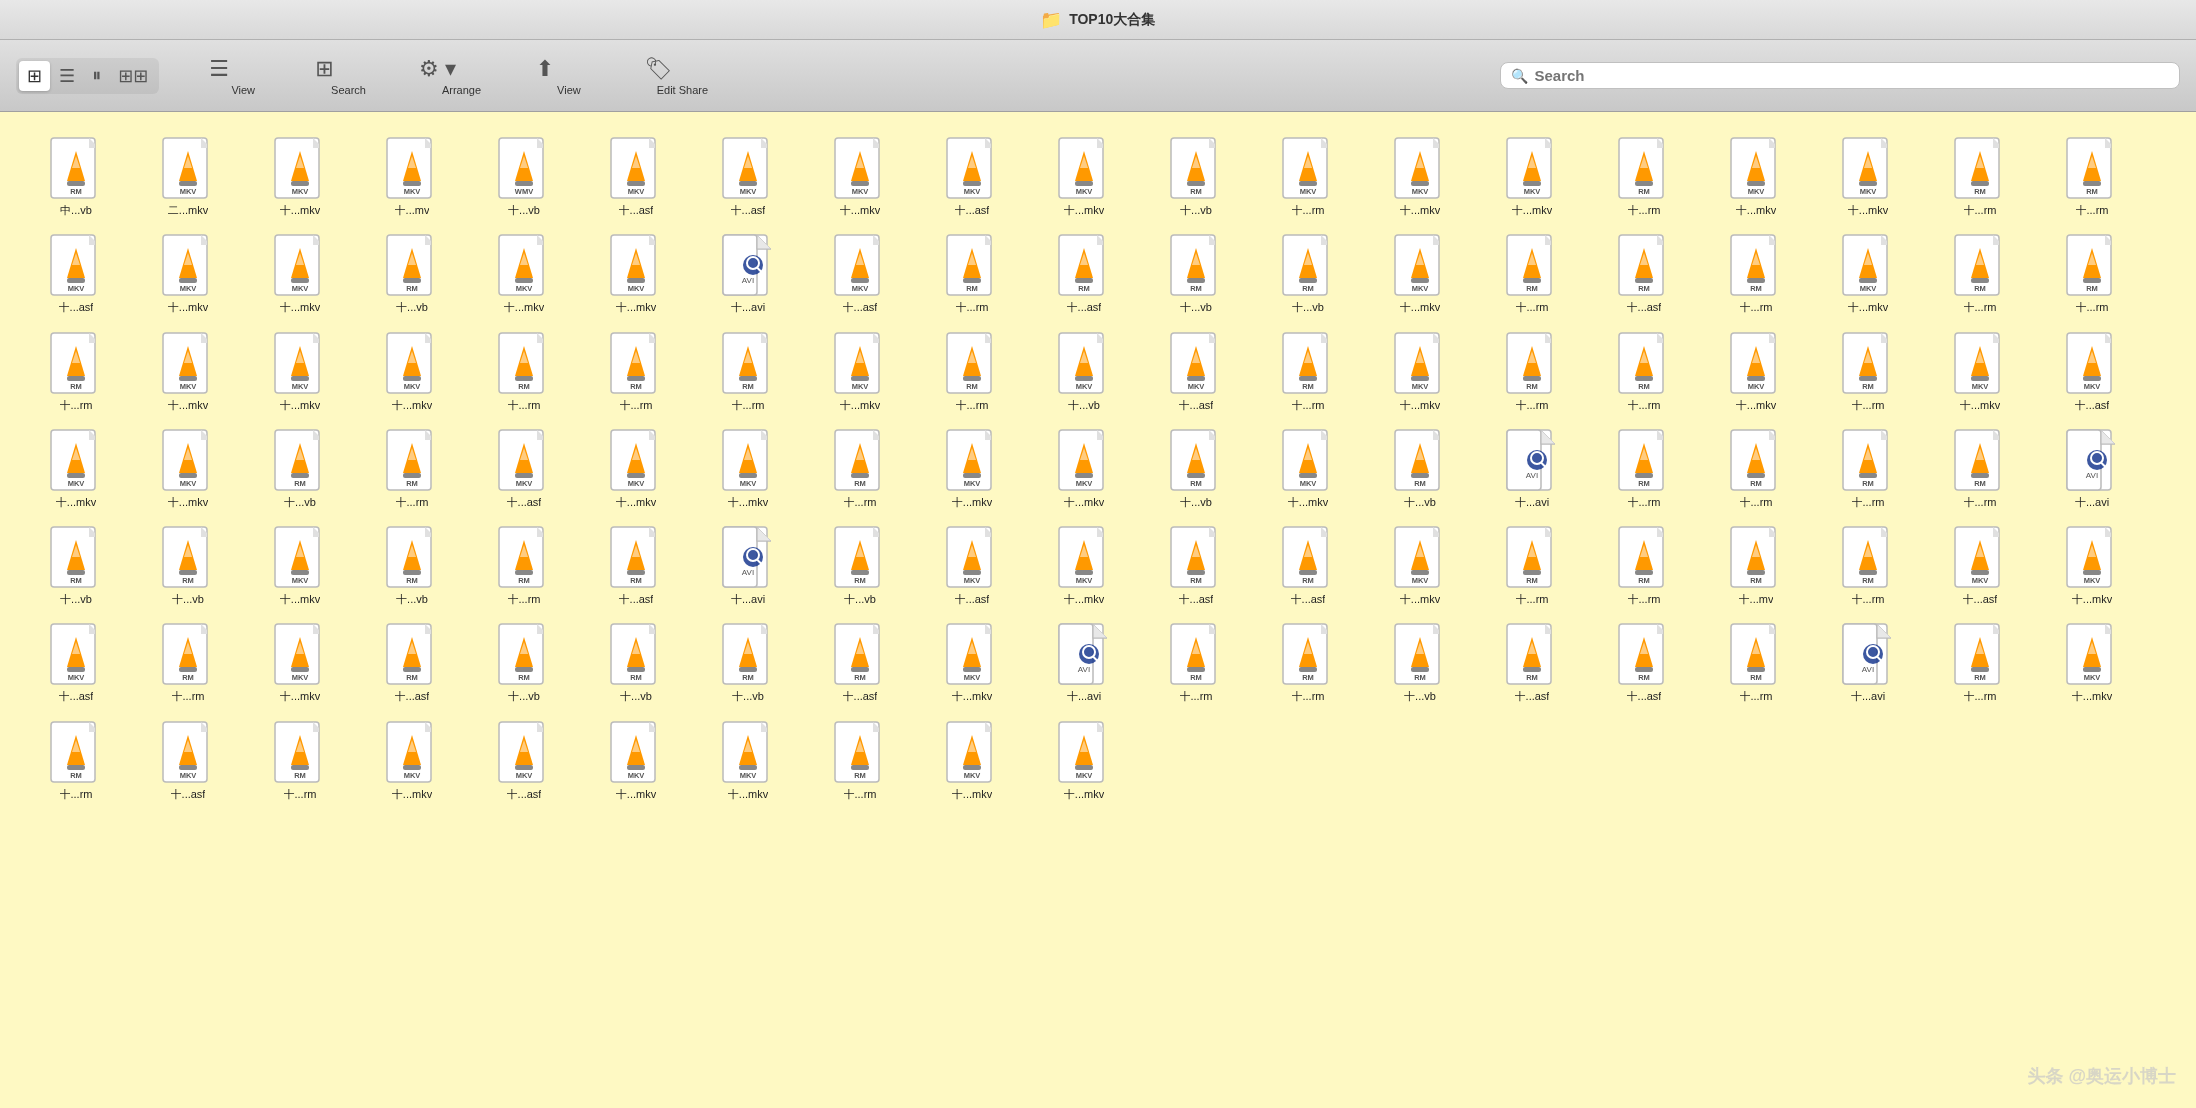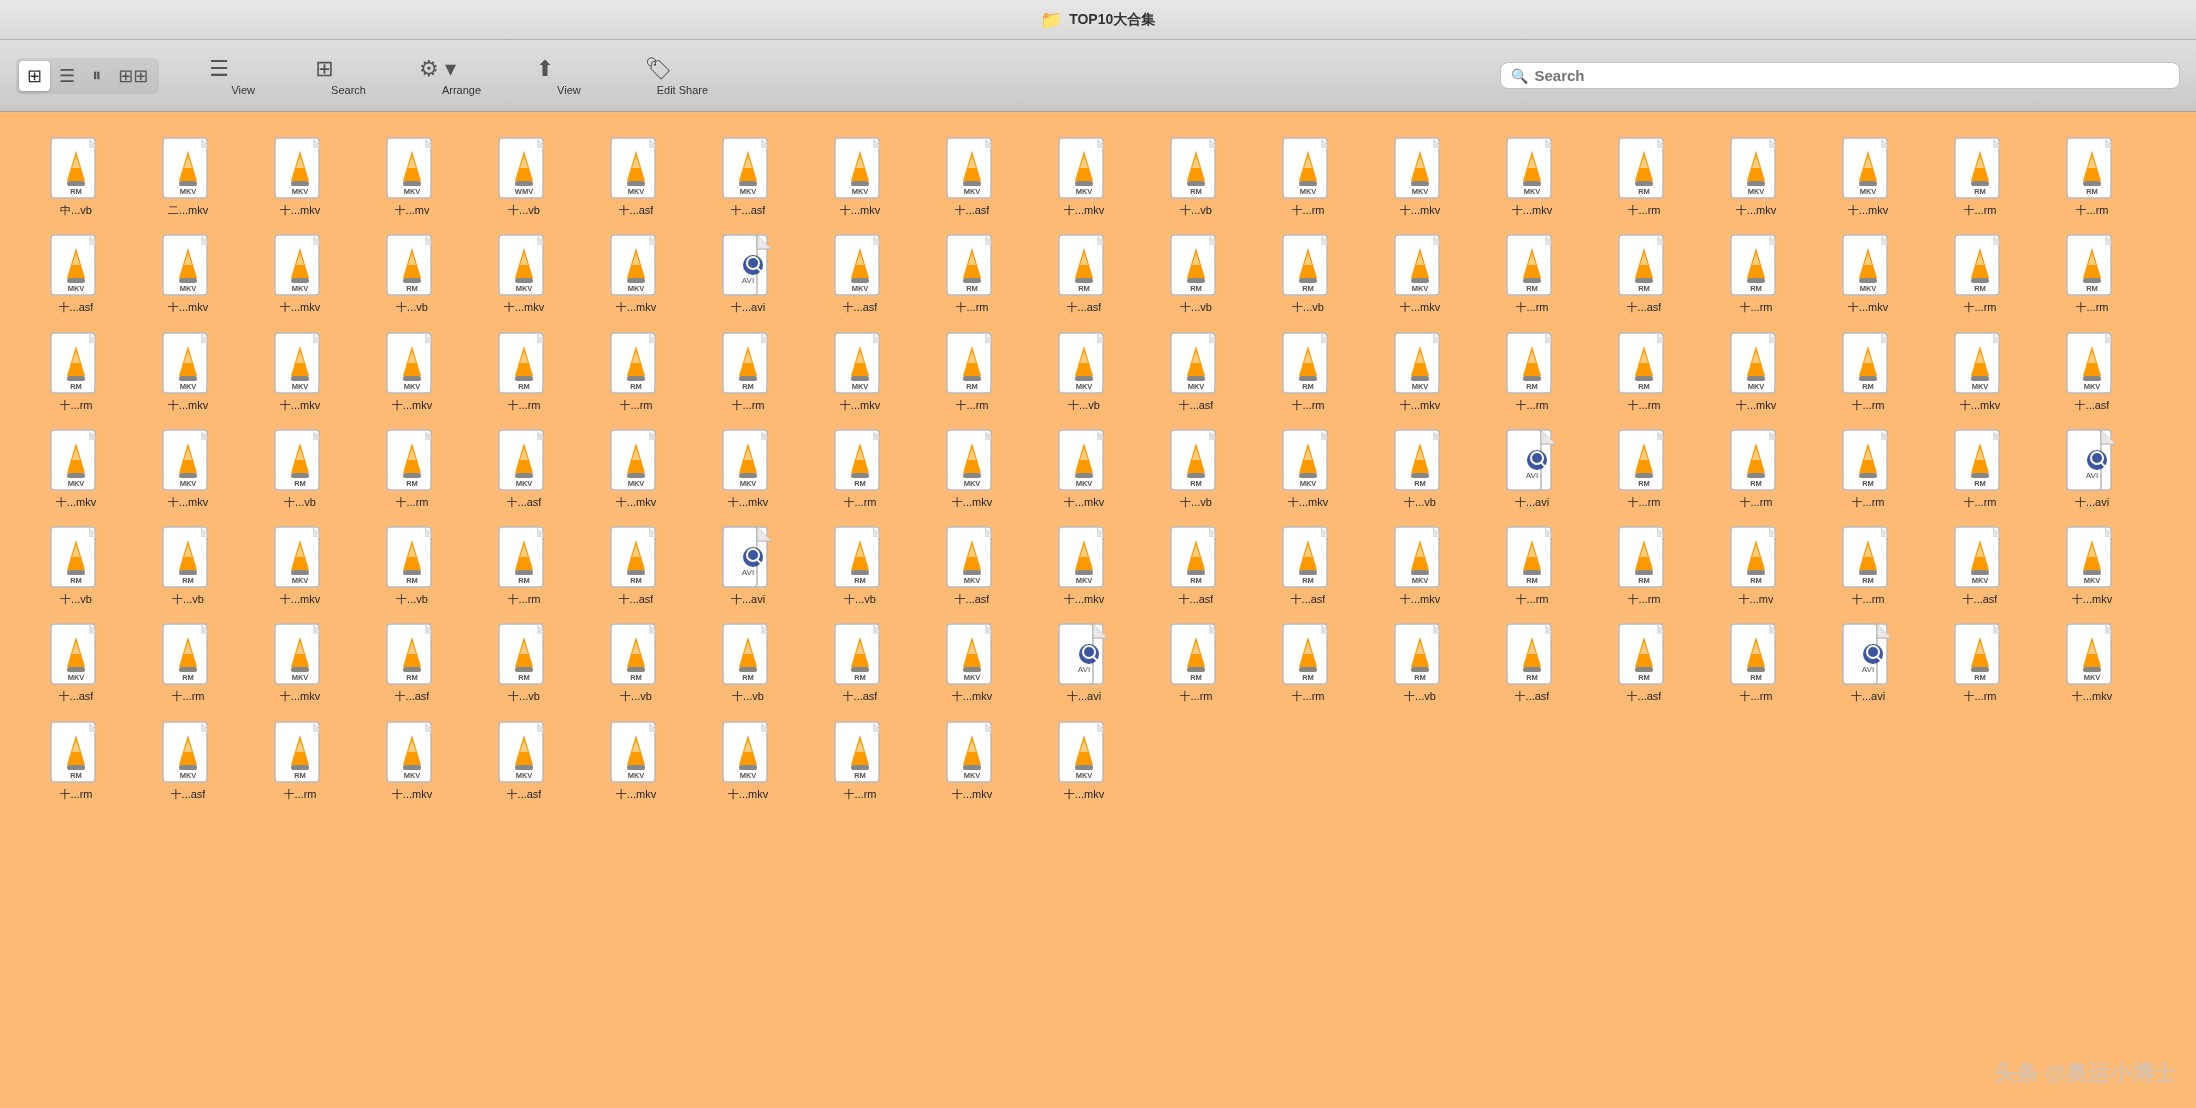--- a/index.html
+++ b/index.html
@@ -99,21 +99,21 @@
       border: none;
       outline: none;
       font-size: 15px;
       color: #333;
       background: transparent;
       width: 100%;
       font-weight: bold;
     }
     .search-icon-text { color: #888; font-size: 14px; }
     .content-area {
-      background: #fdba74;
+      background: #fef9c3;
       padding: 16px 20px;
       display: flex;
       flex-wrap: wrap;
       gap: 0;
       align-content: flex-start;
       height: calc(1108px - 40px - 72px);
       overflow: hidden;
     }
     .file-item {
       display: flex;
@@ -150,21 +150,21 @@
       max-width: 106px;
       overflow: hidden;
       text-overflow: ellipsis;
       white-space: nowrap;
       line-height: 1.3;
     }
     .watermark {
       position: fixed;
       bottom: 20px;
       right: 20px;
-      font-size: 22px;
+      font-size: 18px;
       font-weight: bold;
       color: rgba(200,200,200,0.7);
       pointer-events: none;
       white-space: nowrap;
     }
   </style>
 </head>
 <body>
 
 <div class="titlebar">

